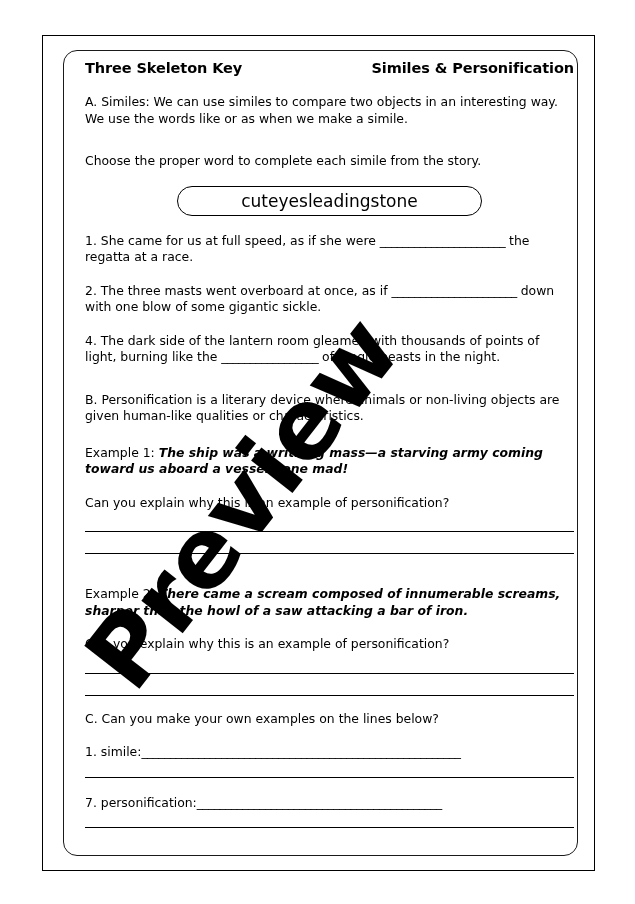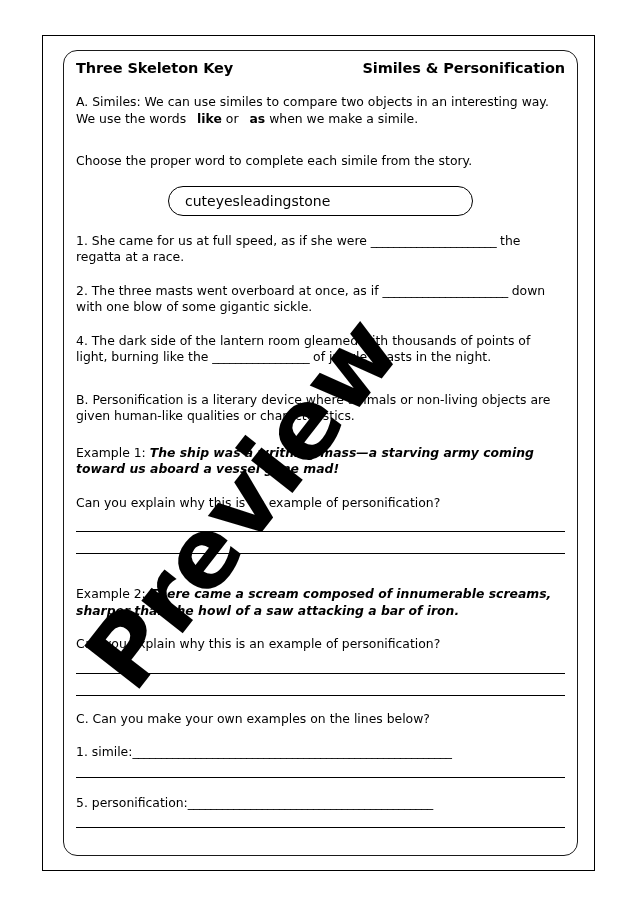--- a/index.html
+++ b/index.html
@@ -35,21 +35,21 @@
     top: 50px;
     width: 515px;
     height: 806px;
     border: 1.2px solid #1a1a1a;
     border-radius: 14px;
     box-sizing: border-box;
     background: #ffffff;
   }
   .content {
     position: absolute;
-    left: 63px;
+    left: 72px;
     top: 50px;
     width: 515px;
     height: 806px;
     box-sizing: border-box;
     padding: 8px 13px 0 13px;
   }
   .header {
     display: flex;
     justify-content: space-between;
     align-items: baseline;
@@ -61,38 +61,38 @@
   .header .h-left { }
   .header .h-right { }
 
   .body-text {
     font-size: 12.4px;
     line-height: 16.5px;
     margin-top: 18px;
   }
   .body-text.tight { margin-top: 26px; }
 
-  b { font-weight: bold; margin-left: 7px; }
+  b { font-weight: normal; }
   i, .ital { font-style: italic; font-weight: bold; }
 
   
   .wordbank-wrap {
     display: flex;
     justify-content: center;
     margin-top: 16px;
   }
   .wordbank {
     border: 1.1px solid #000;
     border-radius: 999px;
     width: 305px;
     height: 30px;
     display: flex;
     align-items: center;
-    justify-content: flex-start;
-    font-size: 14px;
+    justify-content: center;
+    font-size: 17px;
     box-sizing: border-box;
     padding: 0 16px;
   }
   .wordbank span { white-space: nowrap; }
 
   
   .item {
     font-size: 12.4px;
     line-height: 16.5px;
     margin-top: 17px;
@@ -208,21 +208,21 @@
     <div class="rule"></div>
 
     <div class="item" style="margin-top:15px;">C. Can you make your own examples on the lines below?</div>
 
     <div class="c-line">
       <span>1. simile:</span><span class="blank">________________________________________________________</span>
     </div>
     <div class="rule" style="margin-top:16px;"></div>
 
     <div class="c-line">
-      <span>5. personification:</span><span class="blank">___________________________________________</span>
+      <span>7. personification:</span><span class="blank">___________________________________________</span>
     </div>
     <div class="rule" style="margin-top:16px;"></div>
 
   </div>
 
   <div class="watermark">
     <span>Preview</span>
   </div>
 
 </div>

